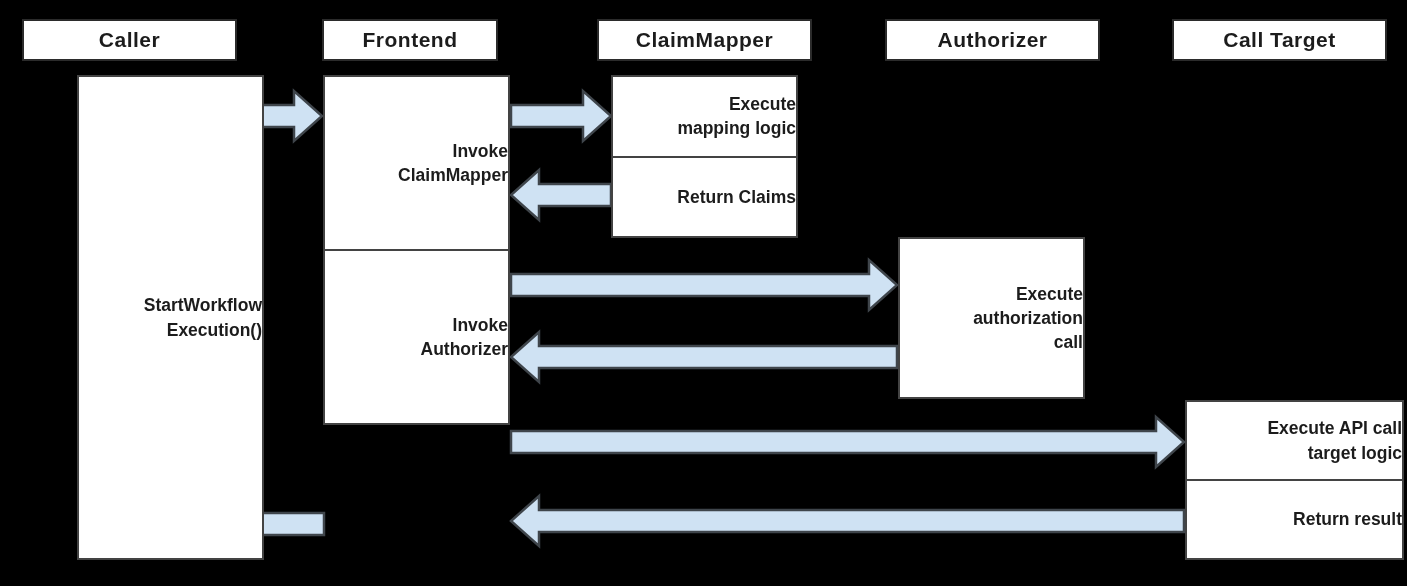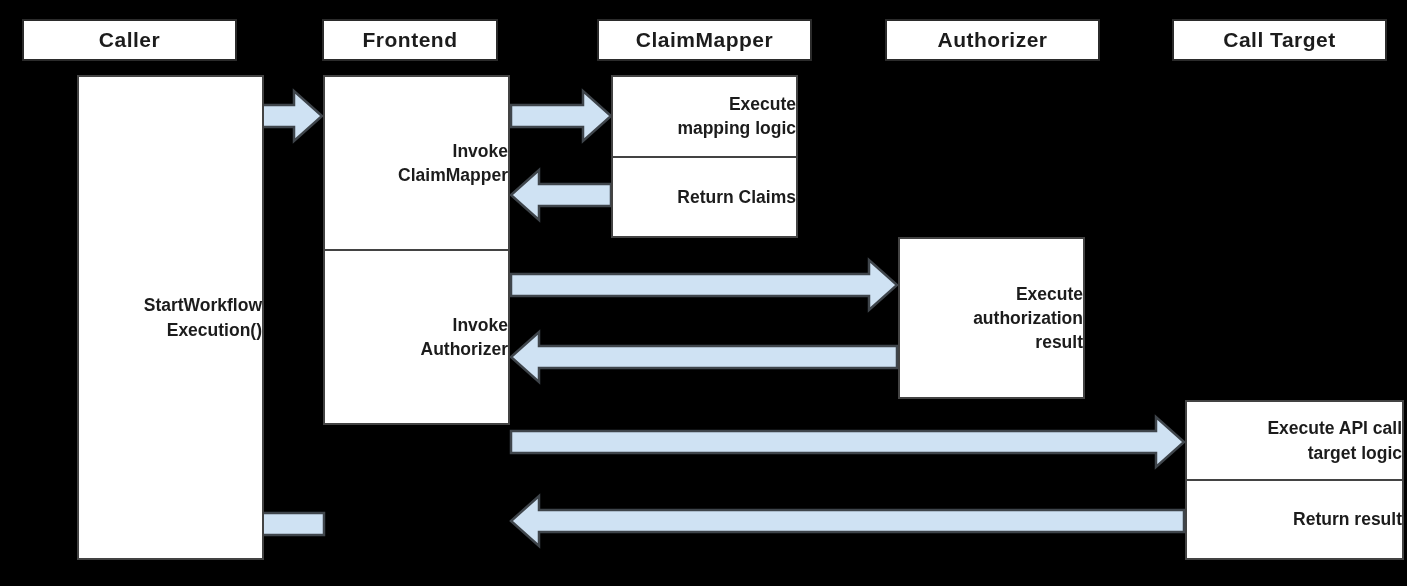--- a/index.html
+++ b/index.html
@@ -126,21 +126,21 @@
     </div>
     <div class="section">
       <div class="line">Return Claims</div>
     </div>
   </div>
 
   <div class="activation" style="left:898px; top:237px; width:187px; height:162px;">
     <div class="section">
       <div class="line">Execute</div>
       <div class="line">authorization</div>
-      <div class="line">result</div>
+      <div class="line">call</div>
     </div>
   </div>
 
   <div class="activation" style="left:1185px; top:400px; width:219px; height:160px;">
     <div class="section">
       <div class="line">Execute API call</div>
       <div class="line">target logic</div>
     </div>
     <div class="section">
       <div class="line">Return result</div>

